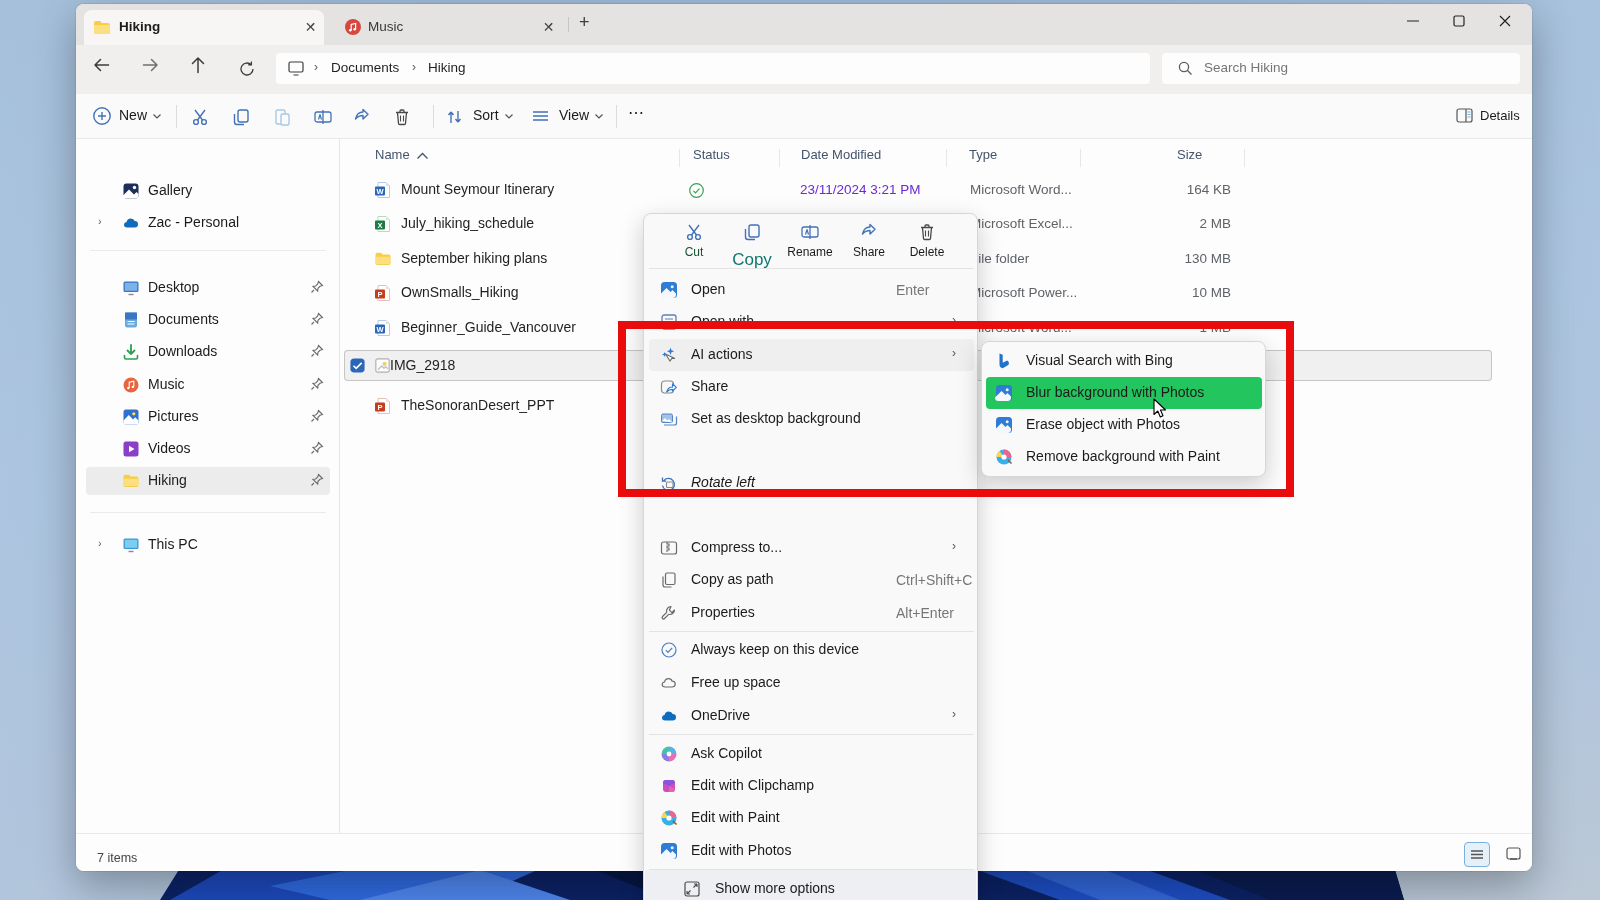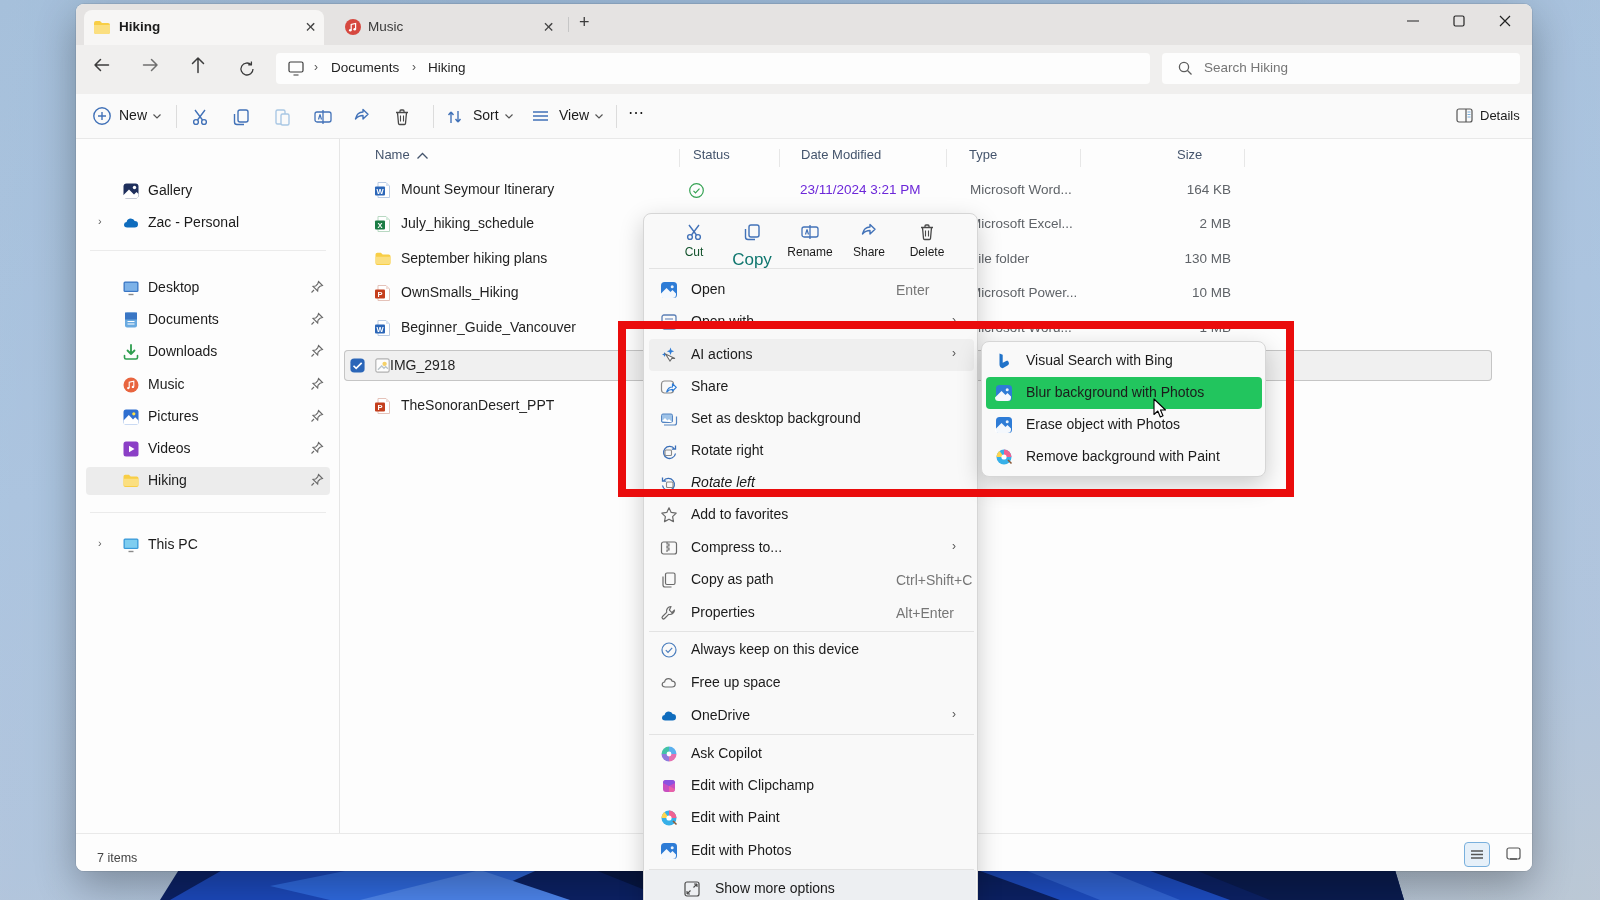--- a/index.html
+++ b/index.html
@@ -507,39 +507,26 @@
     <span class="mlbl">Share</span>
   </div>
   <div class="mitem" style="top:189px;">
     <svg class="mic" viewBox="0 0 18 18">
         <rect x="1.5" y="4" width="11" height="8.5" rx="1.5" fill="#9fc3e8" stroke="#5585c2" stroke-width="1"></rect>
         <path d="M4 15 h10.5 q2 0 2-2 V6.5" fill="none" stroke="#5585c2" stroke-width="1.2"></path>
         <path d="M2 11 l3-3 2.5 2.5 1.5-1.5 3.5 3.5z" fill="#fff"></path>
       </svg>
     <span class="mlbl">Set as desktop background</span>
   </div>
-  <div class="mitem" style="top:221px;">
-    <svg class="mic" viewBox="0 0 18 18">
-        <path d="M14.5 7 a6 6 0 1 0 1 4.5 M15.5 3.5 V7.2 h-3.7" fill="none" stroke="#3a6fb8" stroke-width="1.3"></path>
-        <rect x="5" y="8" width="6.5" height="5.5" rx="1" fill="none" stroke="#8a8a8a" stroke-width="1.1"></rect>
-      </svg>
-    <span class="mlbl">Rotate right</span>
-  </div>
   <div class="mitem" style="top:253px;font-style:italic;">
     <svg class="mic" viewBox="0 0 18 18">
         <path d="M3.5 7 a6 6 0 1 1-1 4.5 M2.5 3.5 V7.2 h3.7" fill="none" stroke="#3a6fb8" stroke-width="1.3"></path>
         <rect x="6.5" y="8" width="6.5" height="5.5" rx="1" fill="none" stroke="#8a8a8a" stroke-width="1.1"></rect>
       </svg>
     <span class="mlbl">Rotate left</span>
-  </div>
-  <div class="mitem" style="top:285px;">
-    <svg class="mic" viewBox="0 0 18 18">
-        <path d="M9 1.8 l2.2 4.6 5 .7 -3.6 3.5 .9 5 -4.5-2.4 -4.5 2.4 .9-5 -3.6-3.5 5-.7z" fill="none" stroke="#6a6a6a" stroke-width="1.2" stroke-linejoin="round"></path>
-      </svg>
-    <span class="mlbl">Add to favorites</span>
   </div>
   <div class="mitem" style="top:318px;">
     <svg class="mic" viewBox="0 0 18 18">
         <rect x="1.5" y="3" width="15" height="12" rx="2" fill="none" stroke="#6a6a6a" stroke-width="1.2"></rect>
         <path d="M7 3 v2 h2 v2 h-2 v2 h2 v2 h-2 v2" stroke="#6a6a6a" stroke-width="1.1" fill="none"></path>
       </svg>
     <span class="mlbl">Compress to...</span>
       <span class="mchev">›</span>
   </div>
   <div class="mitem" style="top:350px;">

